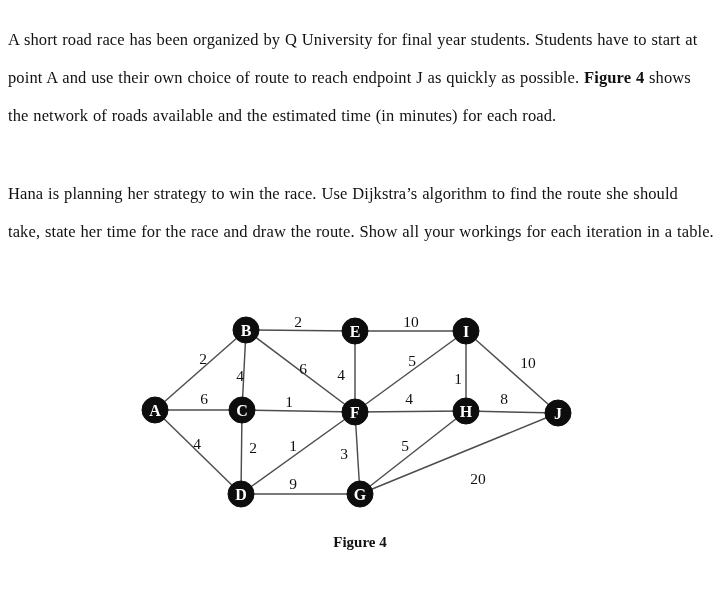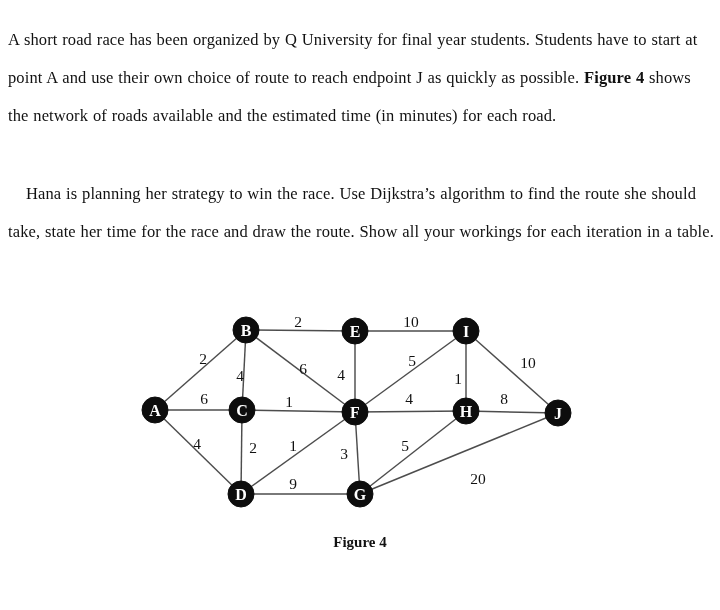--- a/index.html
+++ b/index.html
@@ -28,21 +28,21 @@
     left: 8px;
     width: 706px;
     font-size: 16.5px;
     line-height: 38px;
     text-align: left;
     letter-spacing: 0.1px;
     word-spacing: 0.6px;
     color: #111;
   }
   #para-1 { top: 4px; }
-  #para-2 { top: 158px; text-align: center; }
+  #para-2 { top: 158px; }
   .bold { font-weight: bold; }
 
   #figure-wrap {
     position: absolute;
     left: 0;
     top: 296px;
     width: 720px;
     height: 240px;
   }
   #graph-svg {

